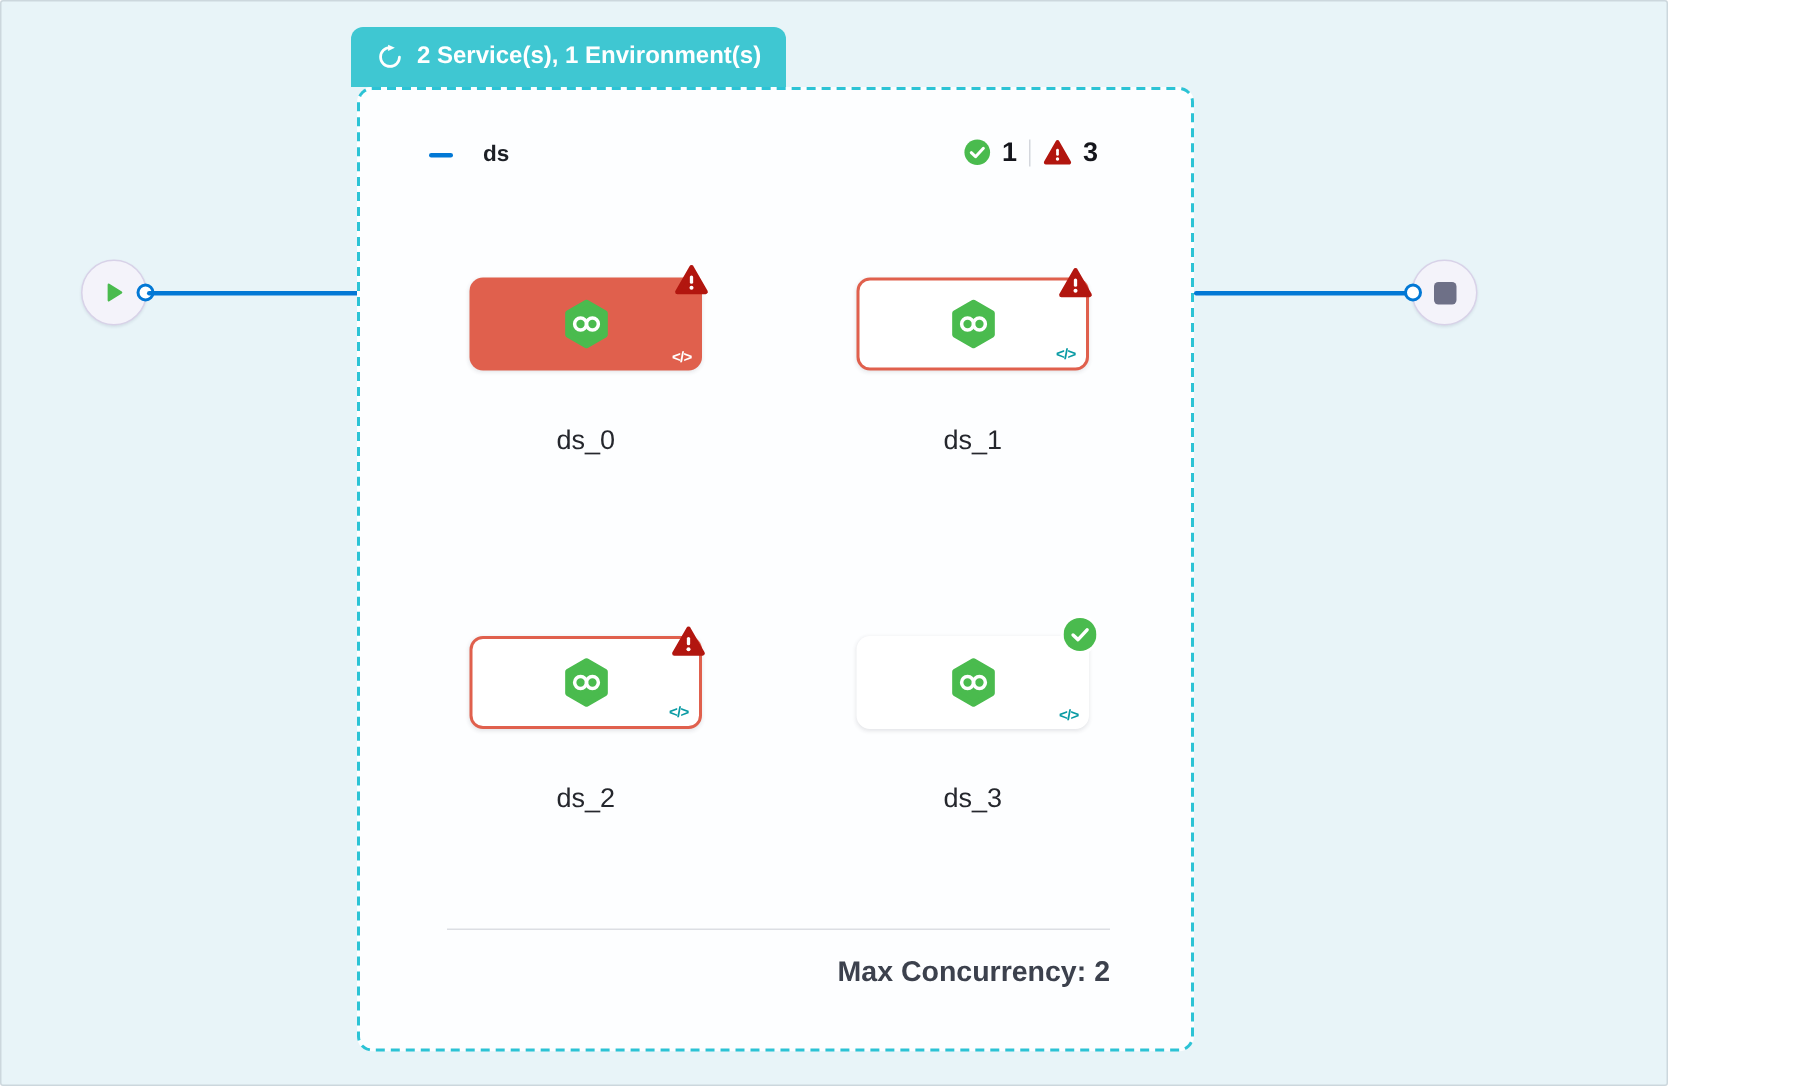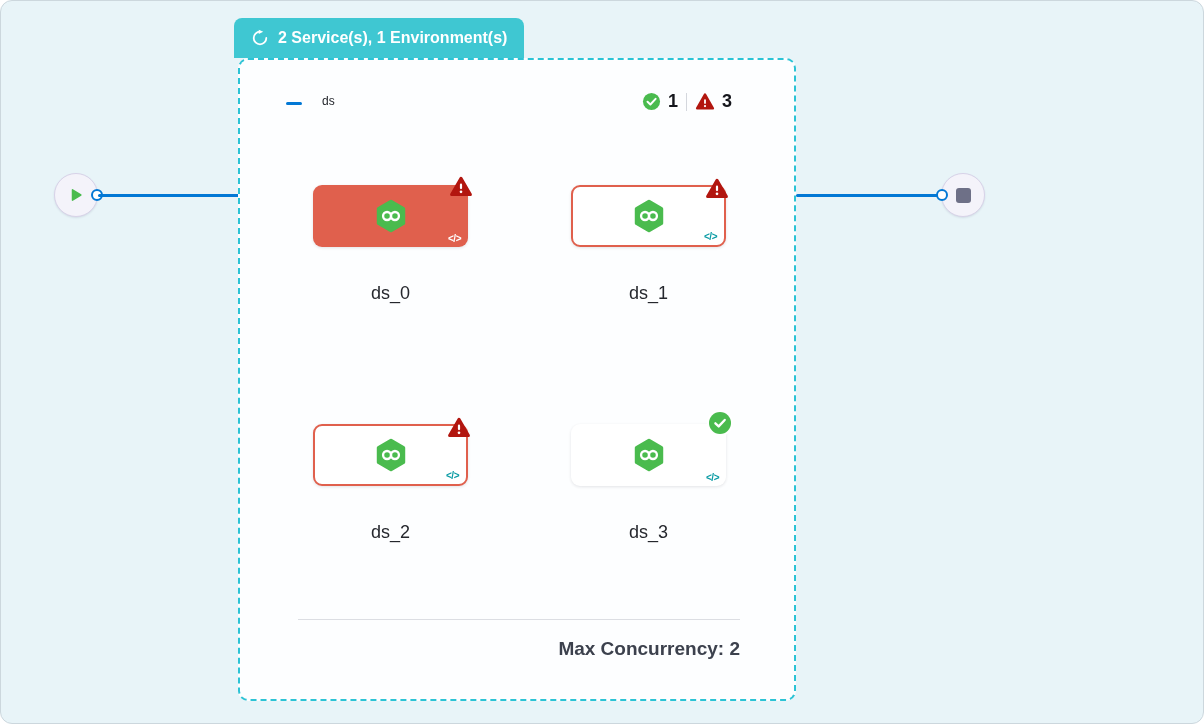--- a/index.html
+++ b/index.html
@@ -5,22 +5,22 @@
   :root{
     --canvas-bg:#e8f4f8; --canvas-border:#ccd7dd; --badge-teal:#3fc7d2;
     --dashed-teal:#2cc3d5; --edge-blue:#0278d5; --card-red:#e0604d;
     --alert-red:#b2160f; --green:#4abb4e; --code-teal:#0a9ba4;
     --stop-gray:#6e7087; --group-bg:#fdfeff; --text-dark:#1d2026;
     --label-text:#25272d; --footer-text:#3c414d;
   }
   *{box-sizing:border-box}
   html,body{margin:0;padding:0}
   body{width:1204px;height:724px;overflow:hidden;font-family:"Liberation Sans",sans-serif;background:#fff}
-  .canvas{position:relative;width:1204px;height:724px;background:var(--canvas-bg);
-    border:1px solid var(--canvas-border);border-radius:12px}
+  .canvas{position:relative;width:1112px;height:724px;background:var(--canvas-bg);
+    border:1px solid var(--canvas-border);border-radius:2px}
 
   
   .endpoint{position:absolute;width:44px;height:44px;border-radius:50%;background:#f4f3fa;
     border:1px solid #d8d2e8;display:flex;align-items:center;justify-content:center;
     box-shadow:0 1px 2px rgba(31,39,77,.10);cursor:pointer}
   .endpoint.start{left:53px;top:172px}
   .endpoint.end{left:940px;top:172px}
   .port{position:absolute;width:12px;height:12px;border-radius:50%;background:#fff;
     border:2.5px solid var(--edge-blue);top:50%;transform:translateY(-50%)}
   .port.right{right:-6px}
@@ -36,21 +36,21 @@
   .matrix-badge{position:absolute;left:233px;top:17px;height:40px;display:flex;align-items:center;
     gap:9px;padding:0 17px;background:var(--badge-teal);border-radius:8px 8px 0 0;color:#fff;
     font-size:16px;font-weight:600;z-index:3;cursor:pointer;white-space:nowrap}
 
   
   .group{position:absolute;left:237px;top:57px;width:558px;height:643px;
     border:2px dashed var(--dashed-teal);border-radius:10px;background:var(--group-bg);z-index:2}
   .collapse-btn{position:absolute;left:46px;top:35px;width:26px;height:16px;display:flex;
     align-items:center;cursor:pointer}
   .minus{width:16px;height:3px;background:var(--edge-blue);border-radius:2px}
-  .group-title{position:absolute;left:82px;top:34px;font-size:12px;font-weight:400;color:var(--text-dark)}
+  .group-title{position:absolute;left:82px;top:34px;font-size:15px;font-weight:700;color:var(--text-dark)}
   .status-summary{position:absolute;right:62px;top:31px;display:flex;align-items:center;gap:7px;
     font-size:18px;font-weight:700;color:#15161c}
   .count-divider{width:1px;height:18px;background:#d4d7dd;margin:0 1px}
 
   
   .node{position:absolute;width:155px;text-align:center}
   .node-0{left:73px;top:125px}
   .node-1{left:331px;top:125px}
   .node-2{left:73px;top:364px}
   .node-3{left:331px;top:364px}

